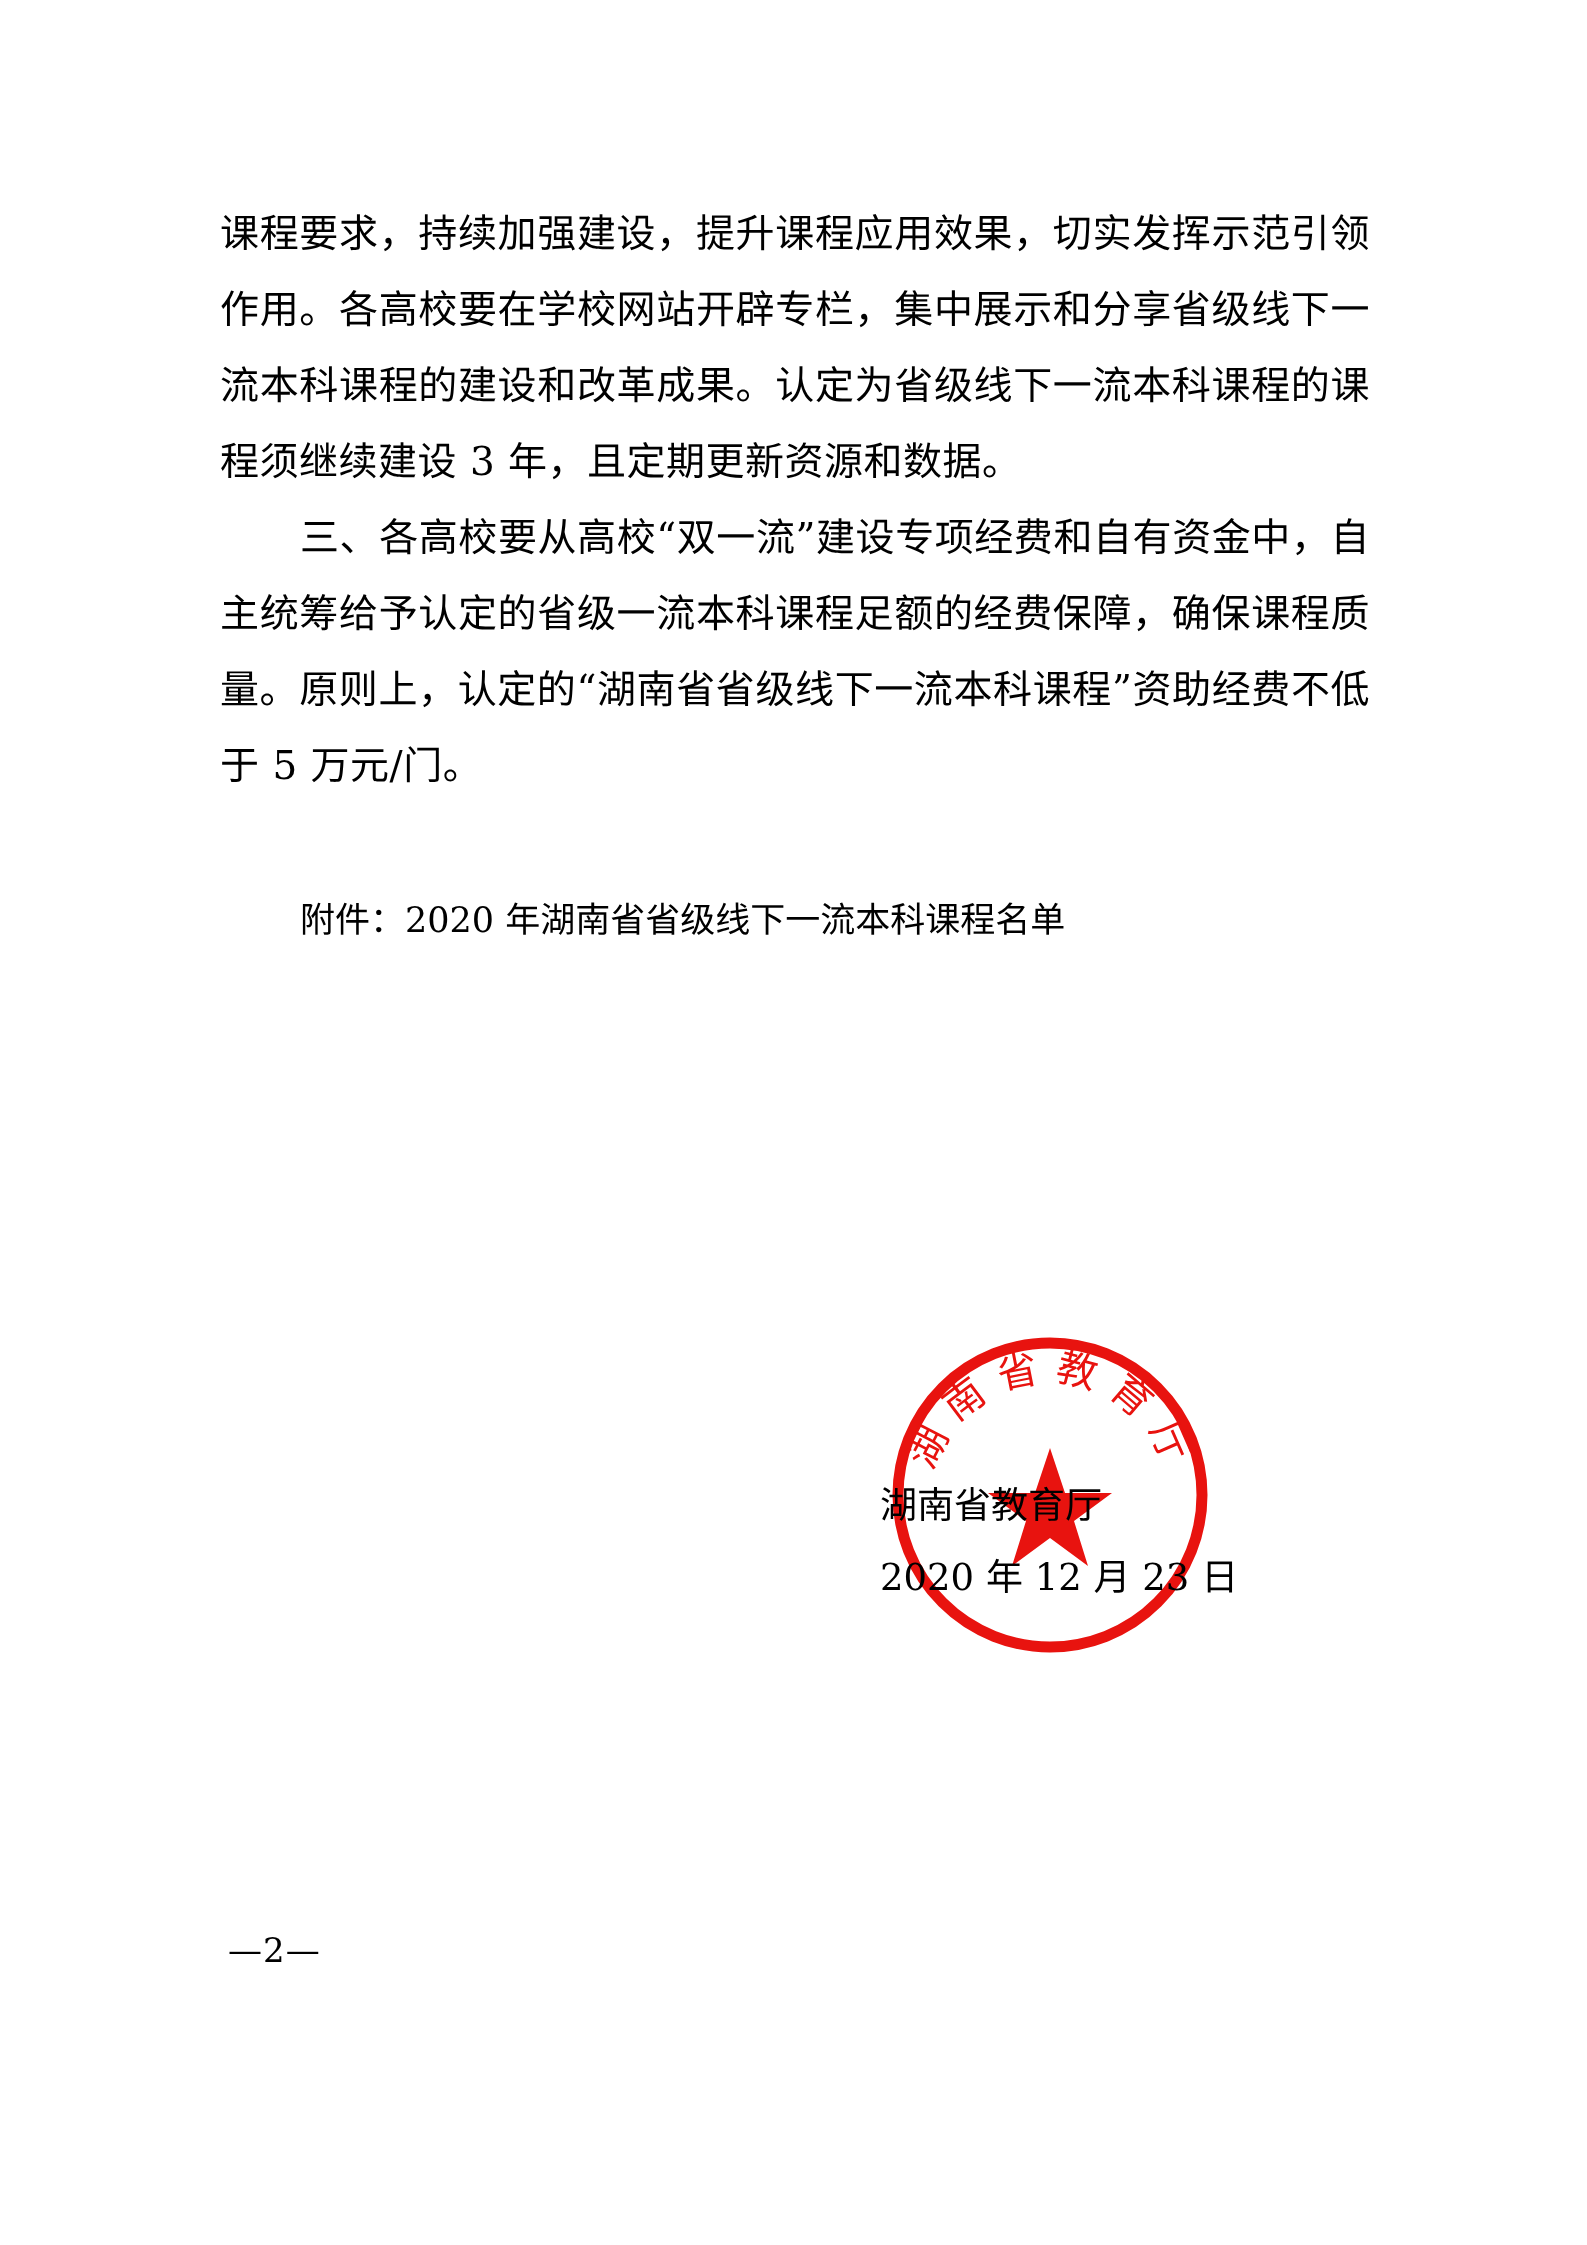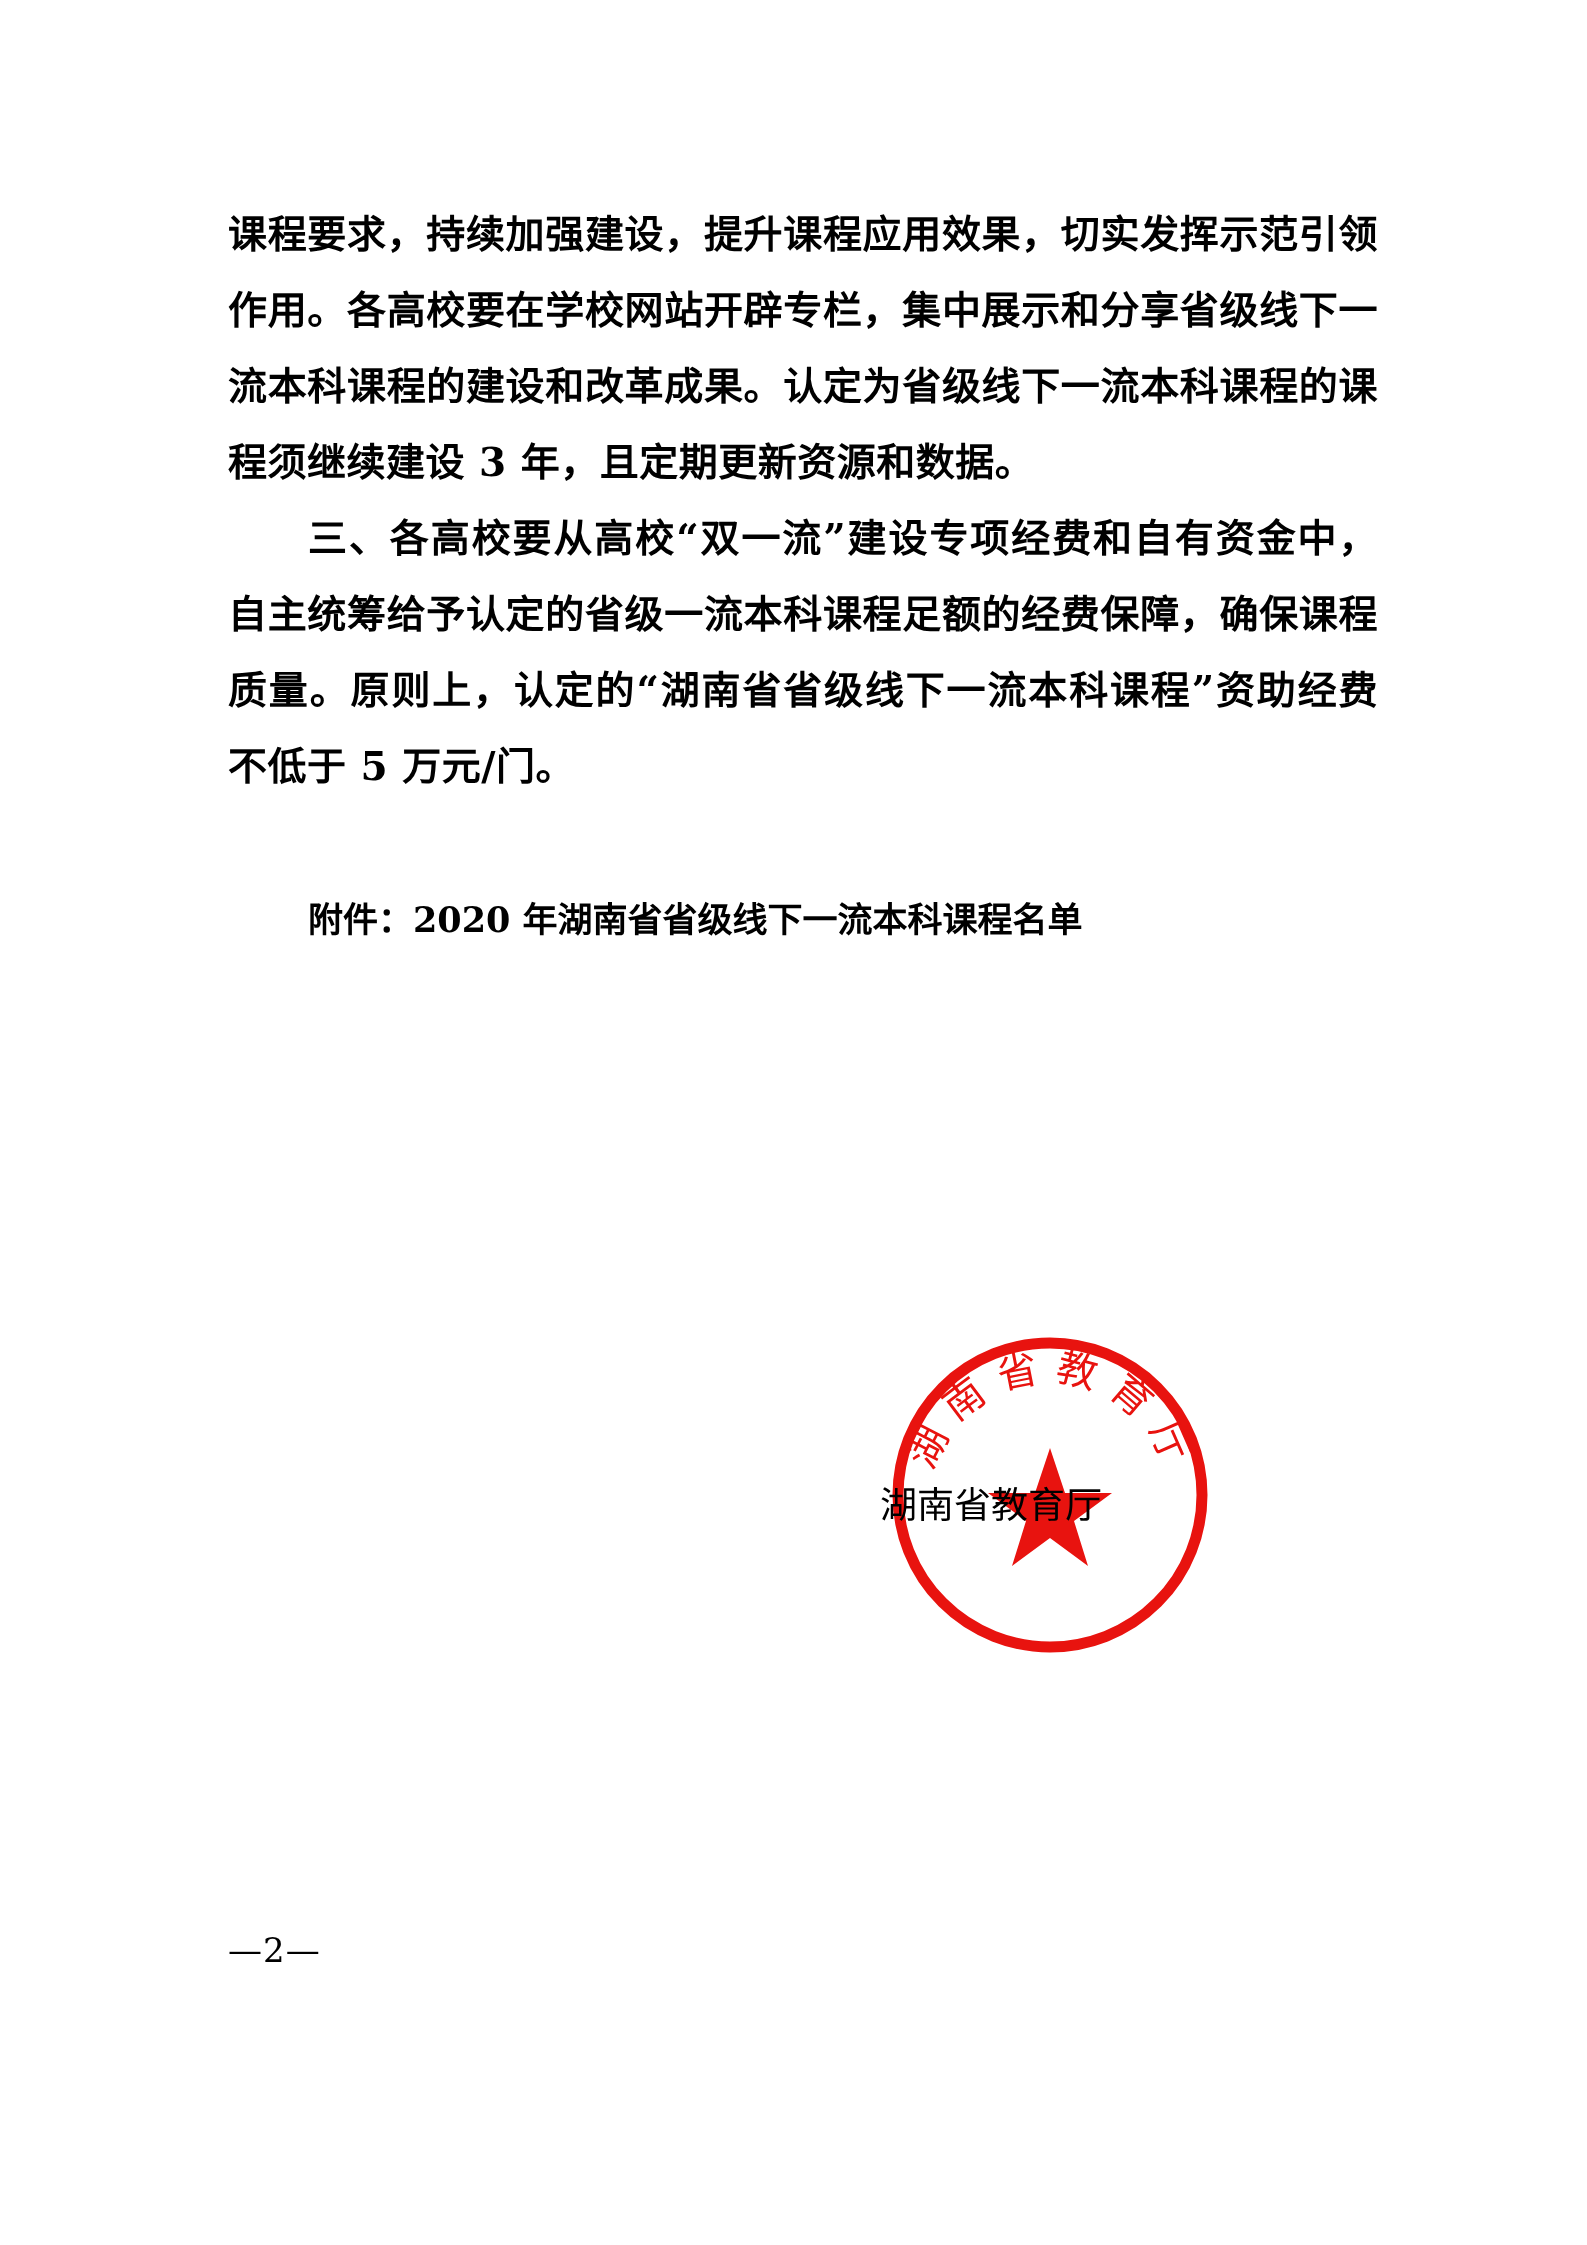--- a/index.html
+++ b/index.html
@@ -13,24 +13,23 @@
     width: 1587px;
     height: 2245px;
     margin: 0 auto;
     background: #ffffff;
     overflow: hidden;
     font-family: "DejaVu Serif", "Liberation Serif", serif;
     color: #000000;
   }
   .body-area {
     position: absolute;
-    left: 228px;
+    left: 220px;
     top: 196px;
     width: 1150px;
-    font-weight: bold;
   }
   p.para {
     margin: 0 0 0 0;
     font-size: 39px;
     line-height: 76px;
     text-align: justify;
     text-justify: inter-ideograph;
     letter-spacing: 0.5px;
     word-break: break-all;
   }
@@ -96,17 +95,18 @@
         <path id="sealArc" d="M 45,172 A 120,120 0 0 1 285,172"></path>
       </defs>
       <text font-family="DejaVu Serif, Liberation Serif, serif" font-size="40" fill="#e8130f" letter-spacing="14">
         <textPath href="#sealArc" startOffset="8%">湖南省教育厅</textPath>
       </text>
     </svg>
   </div>
 
   <div class="signature">
     <div>湖南省教育厅</div>
+    <div>2020 年 12 月 23 日</div>
   </div>
 
   <div class="page-number">—2—</div>
 
 </div>
 
 </body></html>

